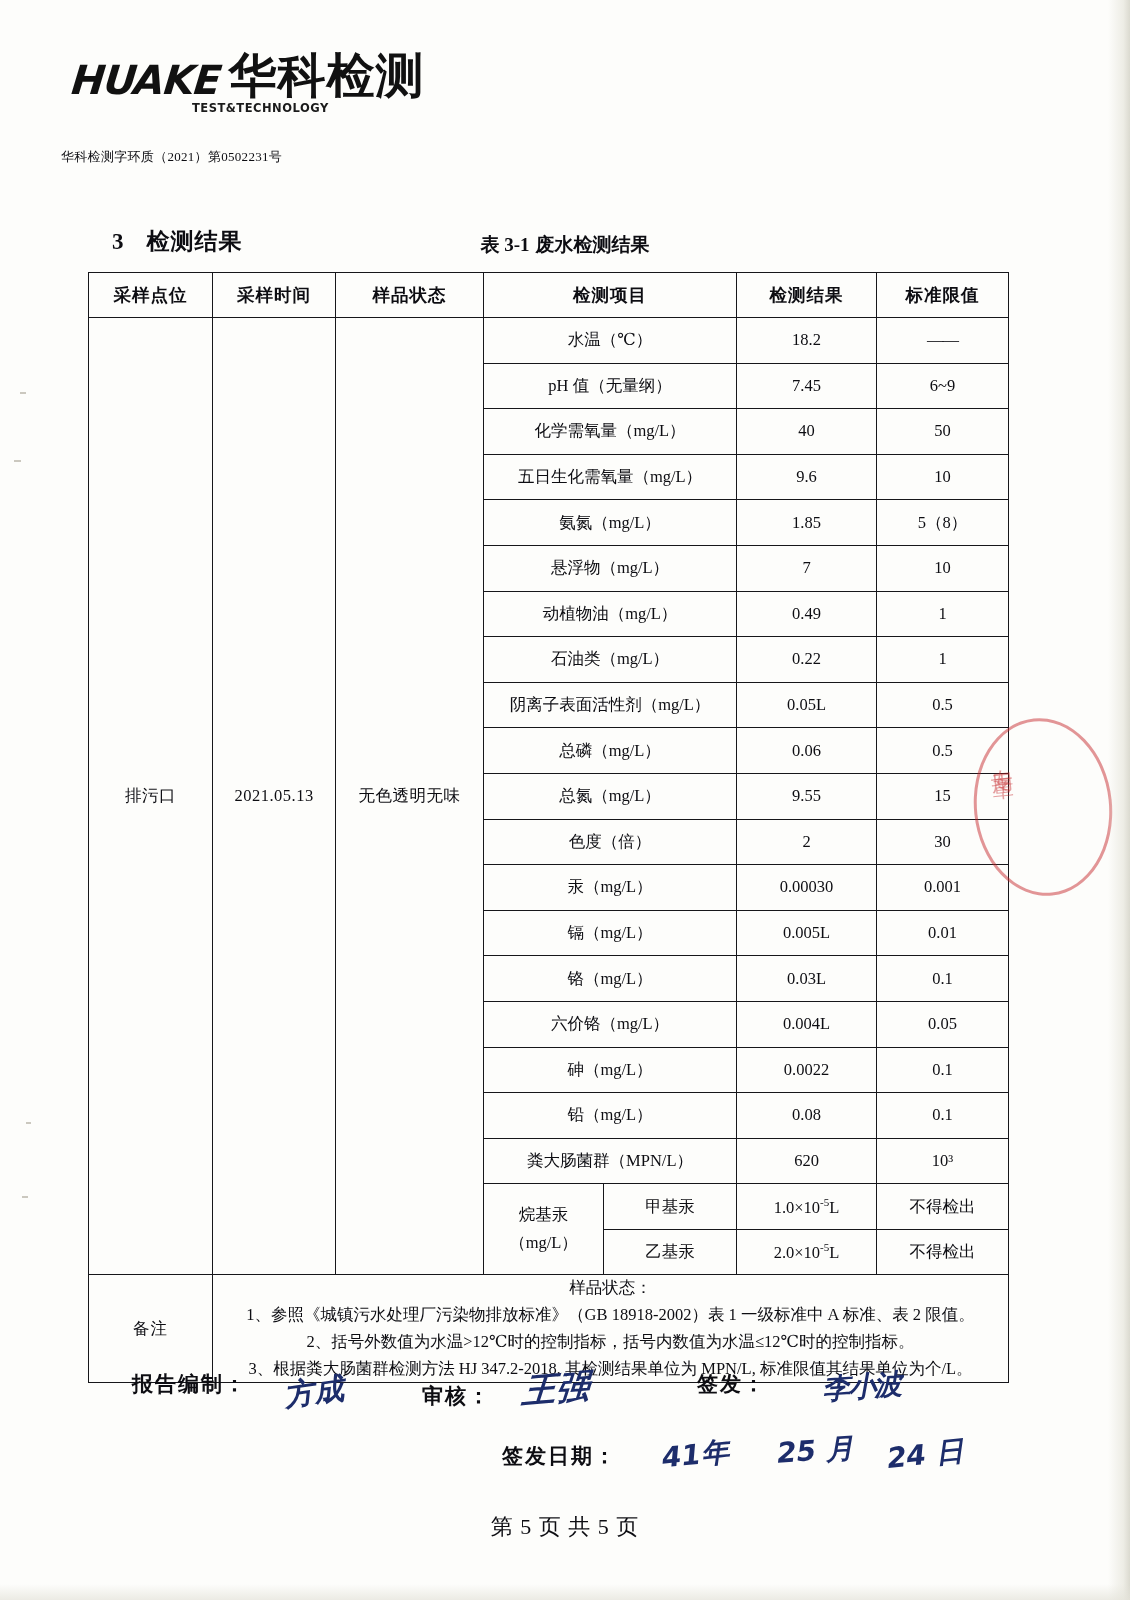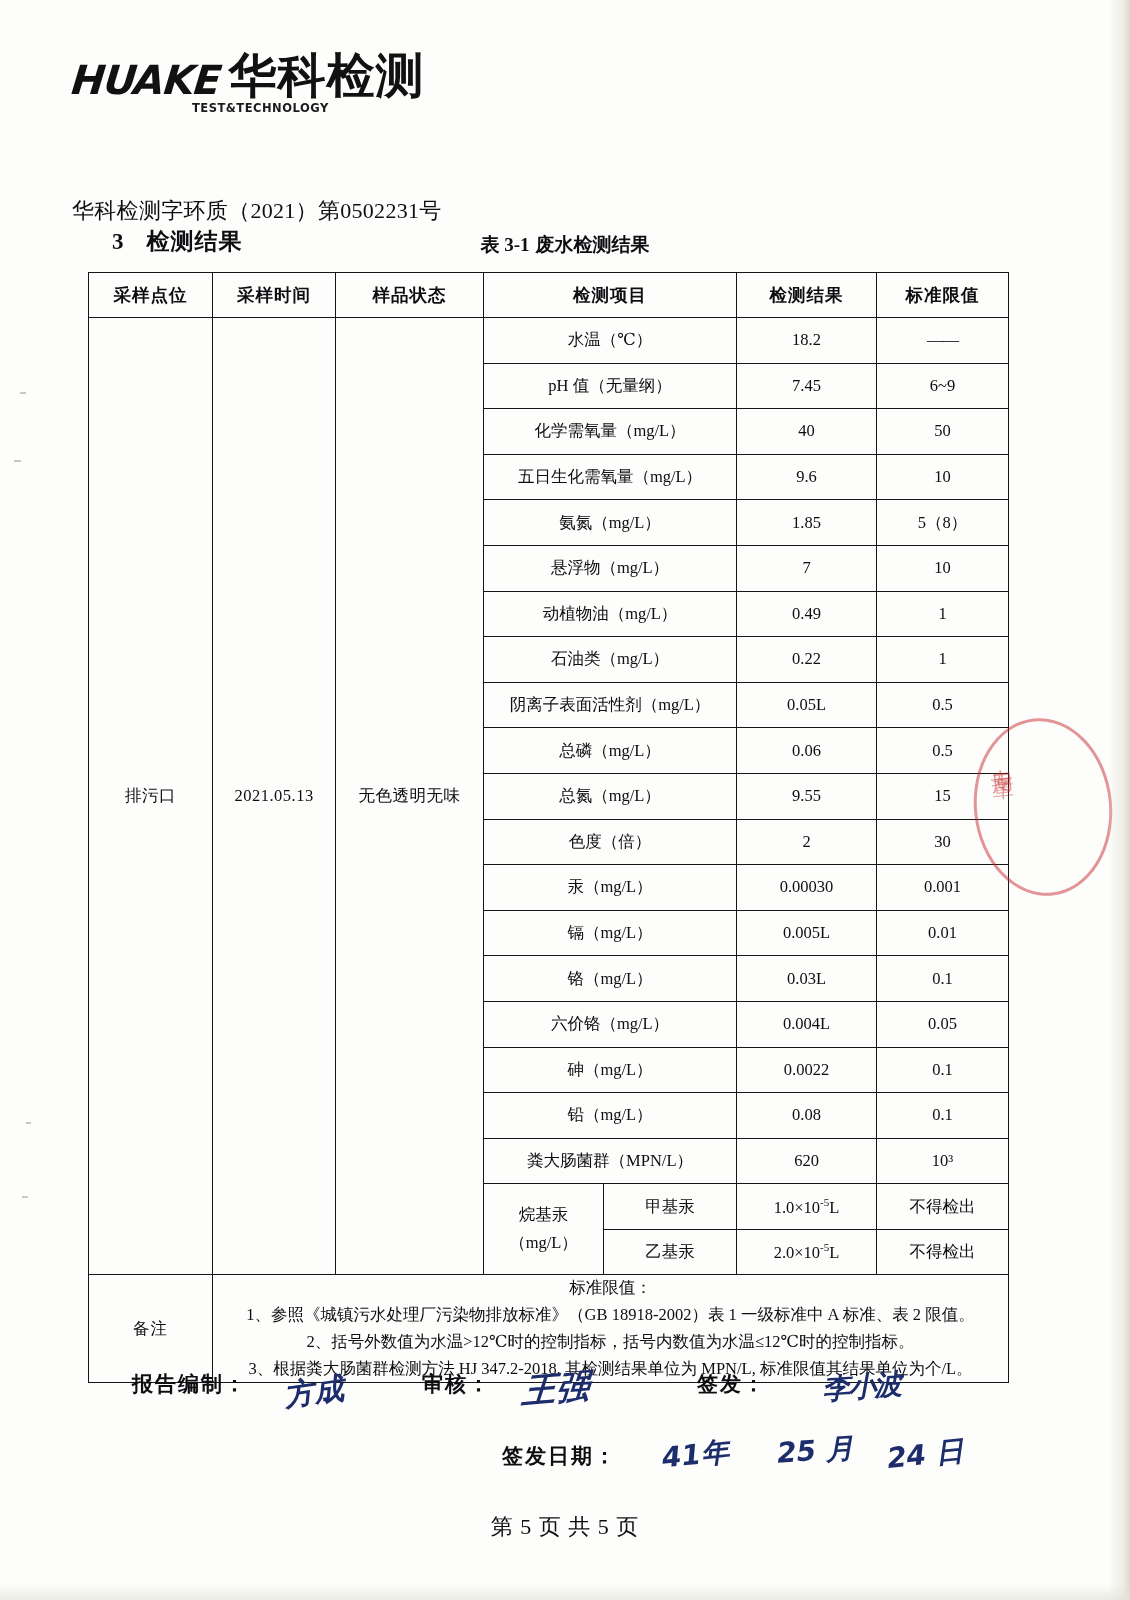--- a/index.html
+++ b/index.html
@@ -75,25 +75,24 @@
   }
   .logo-url {
     font-family: "DejaVu Sans", sans-serif;
     font-size: 19px;
     letter-spacing: 1.2px;
     color: #111;
     margin-top: 8px;
   }
   .doc-no {
     position: absolute;
-    left: 72px;
+    left: 61px;
     top: 148px;
-    font-size: 22px;
+    font-size: 13px;
     letter-spacing: 0.3px;
-    margin-top: 48px;
   }
   .section-title {
     position: absolute;
     left: 112px;
     top: 197px;
     font-size: 23px;
     font-weight: bold;
     letter-spacing: 1px;
     margin-top: 29px;
   }
@@ -173,21 +172,21 @@
     width: 860px;
     height: 60px;
   }
   .sign-label {
     position: absolute;
     font-size: 21px;
     font-weight: bold;
     letter-spacing: 2px;
   }
   .sign-1 { left: 0; top: 0; }
-  .sign-2 { left: 290px; top: 0; }
+  .sign-2 { left: 290px; top: 12px; }
   .sign-3 { left: 565px; top: 0; }
   .sign-date { left: 370px; top: 72px; }
 
   .ink {
     position: absolute;
     font-family: "DejaVu Sans", sans-serif;
     color: #1d2d6b;
     font-style: italic;
     font-weight: bold;
     pointer-events: none;
@@ -402,21 +401,21 @@
           <td class="item-cell">乙基汞</td>
           <td class="val-cell">
             <span>2.0×10</span><span class="sup">-5</span><span>L</span>
           </td>
           <td class="lim-cell">不得检出</td>
         </tr>
 
         <tr>
           <td class="remark-label">备注</td>
           <td class="remark-body" colspan="6">
-            <div class="rb-line">标准限值：</div>
+            <div class="rb-line">样品状态：</div>
             <div class="rb-line">1、参照《城镇污水处理厂污染物排放标准》（GB 18918-2002）表 1 一级标准中 A 标准、表 2 限值。</div>
             <div class="rb-line">2、括号外数值为水温&gt;12℃时的控制指标，括号内数值为水温≤12℃时的控制指标。</div>
             <div class="rb-line">3、根据粪大肠菌群检测方法 HJ 347.2-2018, 其检测结果单位为 MPN/L, 标准限值其结果单位为个/L。</div>
           </td>
         </tr>
       </tbody>
     </table>
   </div>
 
   <div class="sign-row">

